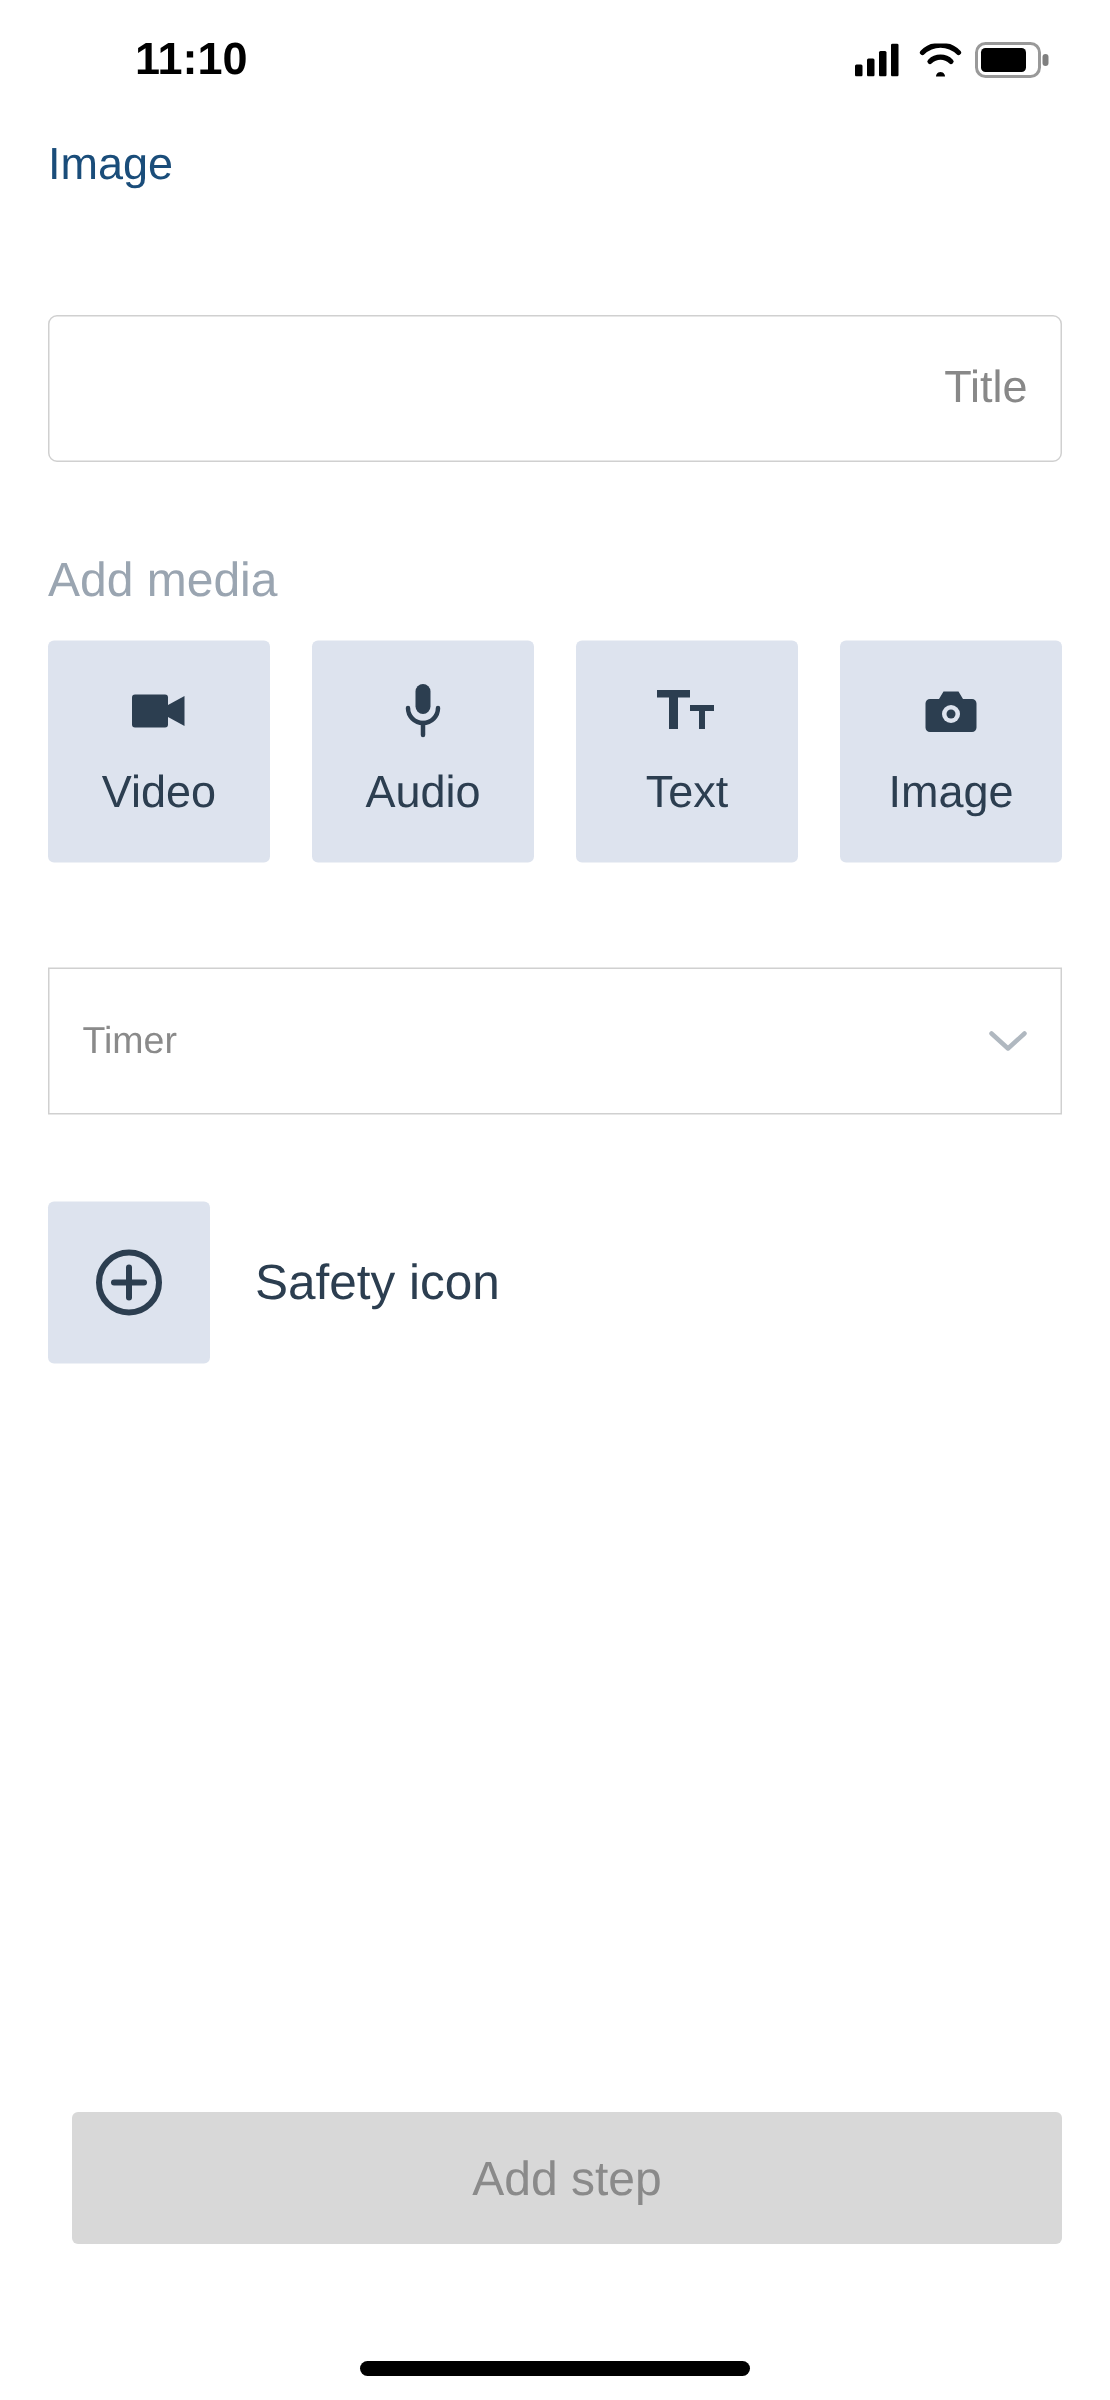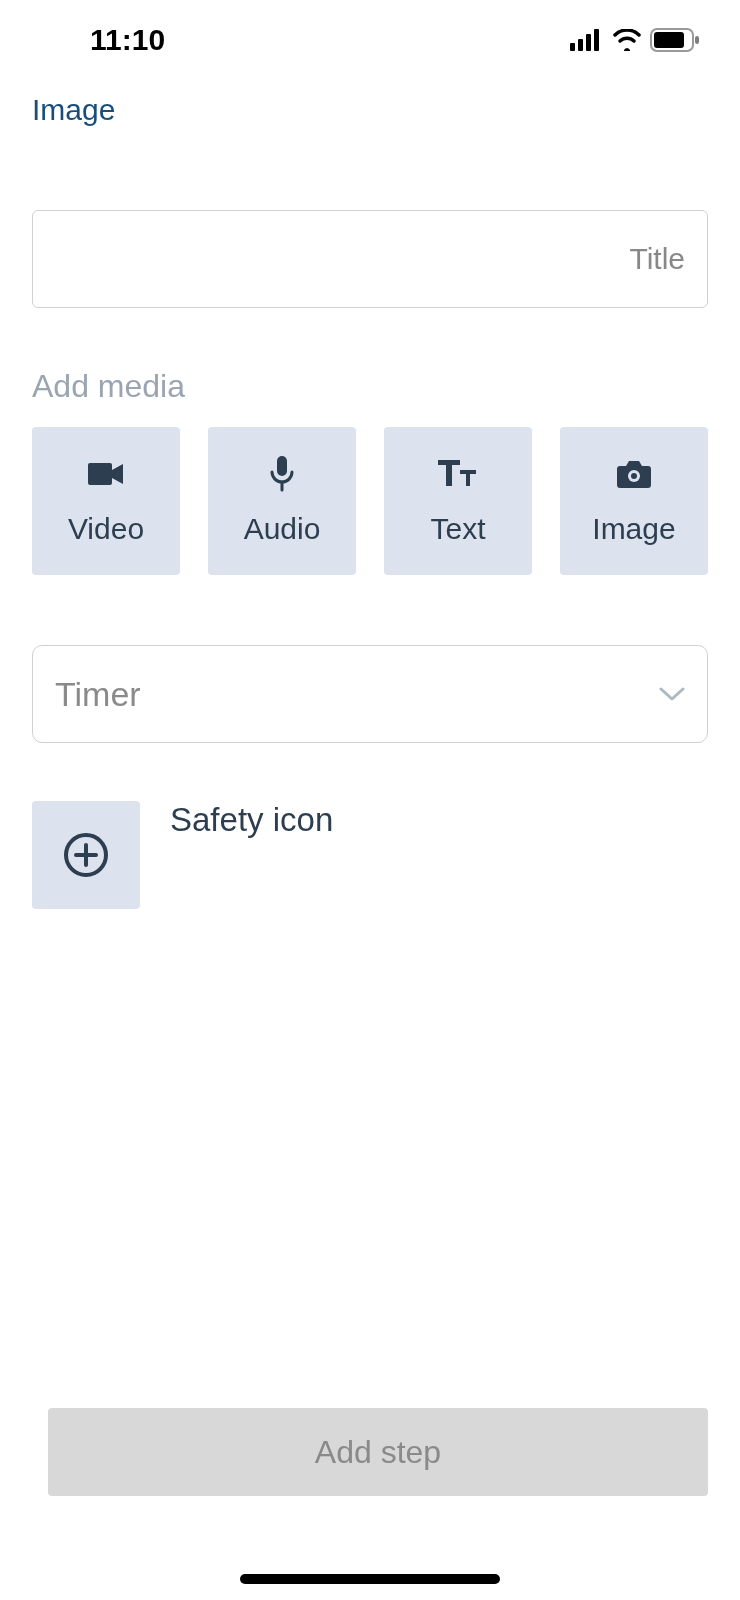--- a/index.html
+++ b/index.html
@@ -100,33 +100,33 @@
     .media-icon-wrap {
       height: 36px;
       display: flex;
       align-items: center;
       justify-content: center;
     }
     .timer-select {
       width: 100%;
       height: 98px;
       border: 1px solid #d0d0d0;
-      border-radius: 10px;
+      border-radius: 0;
       padding: 0 22px;
-      font-size: 34px;
+      font-size: 25px;
       color: #8a8a8a;
       margin-top: 70px;
       display: flex;
       align-items: center;
       justify-content: space-between;
       cursor: pointer;
     }
     .safety-row {
       display: flex;
-      align-items: flex-start;
+      align-items: center;
       gap: 30px;
       margin-top: 58px;
     }
     .safety-icon-box {
       width: 108px;
       height: 108px;
       background: #dde3ee;
       border-radius: 4px;
       display: flex;
       align-items: center;

